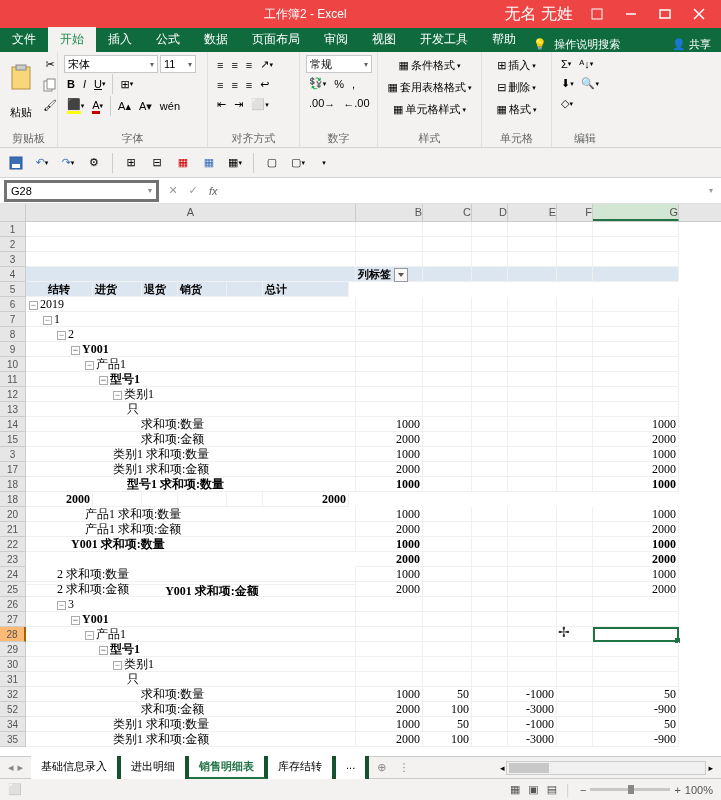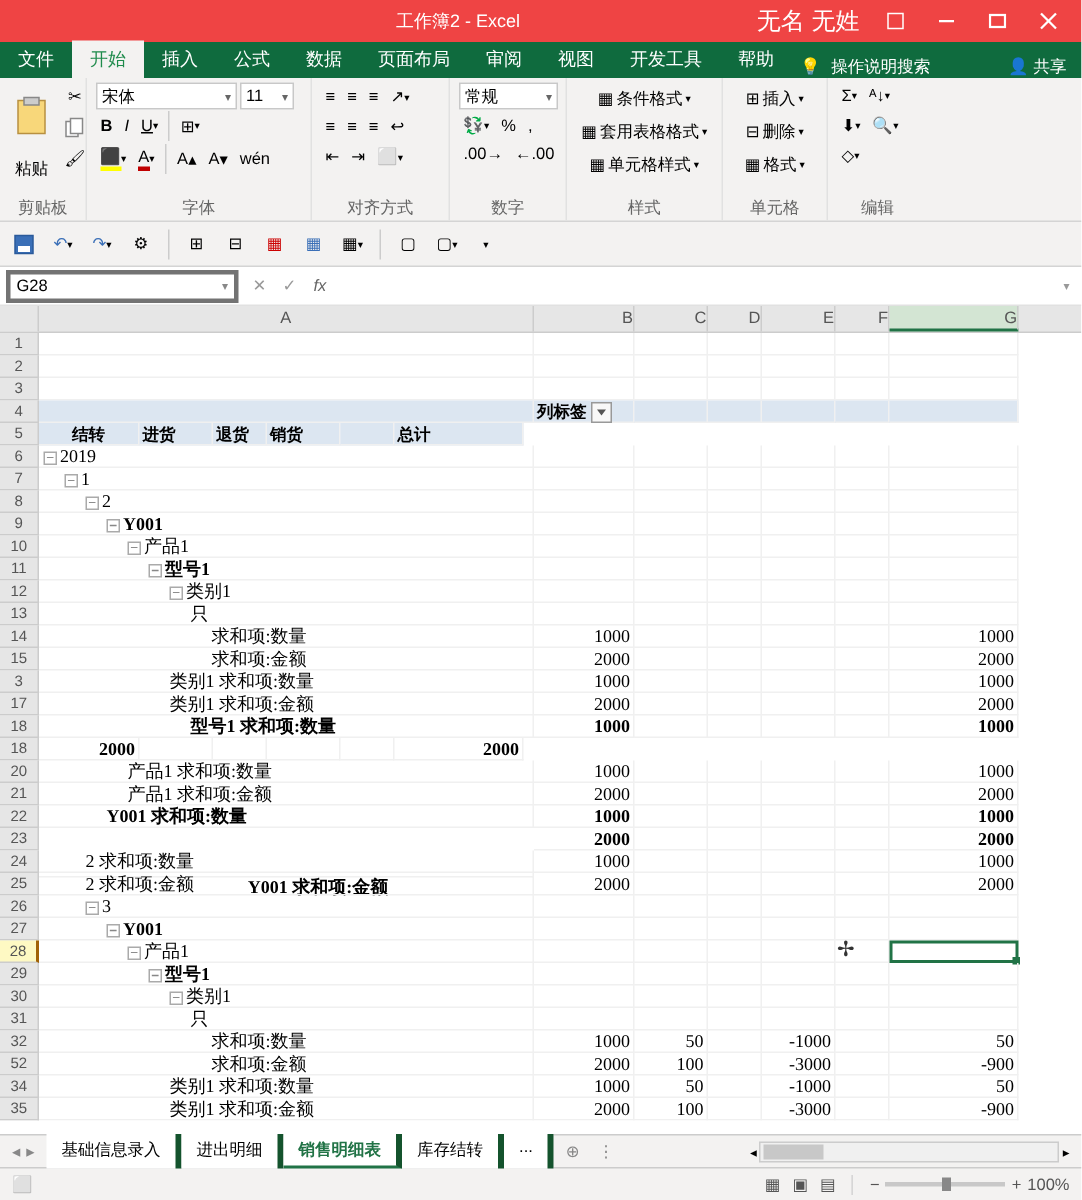--- a/index.html
+++ b/index.html
@@ -34,21 +34,21 @@
 .fbar .btn{width:20px;text-align:center;color:#999}
 .fbar input{border:none;outline:none;flex:1;font-size:11px}
 .sheet{height:552px;overflow:hidden;position:relative;background:#fff}
 .colheads{display:flex;background:#e6e6e6;border-bottom:1px solid #ccc;height:18px}
 .corner{width:26px;border-right:1px solid #ccc;background:#e6e6e6}
 .colh{border-right:1px solid #ccc;text-align:center;color:#555;font-size:11px;line-height:17px}
 .colh.sel{background:#d3e5d3;border-bottom:2px solid #217346}
 .rows{overflow:hidden}
 .row{display:flex;height:15px;line-height:15px}
 .rowh{width:26px;background:#e6e6e6;border-right:1px solid #ccc;border-bottom:1px solid #ccc;text-align:center;color:#555;font-size:10px}
-.rowh.sel{background:#fef9c3;border-right:2px solid #a16207}
+.rowh.sel{background:#fdba74;border-right:2px solid #a16207}
 .cells{flex:1;display:flex;position:relative}
 .cell{border-right:1px solid #f0f0f0;border-bottom:1px solid #f0f0f0;padding:0 2px;overflow:visible;white-space:nowrap;font-size:12px;font-family:"SimSun",serif}
 .cA{width:330px}
 .cB{width:67px;text-align:right}
 .cC{width:49px;text-align:right}
 .cD{width:36px;text-align:right}
 .cE{width:49px;text-align:right}
 .cF{width:36px;text-align:right}
 .cG{width:86px;text-align:right}
 .hdr{background:#dce6f1}

